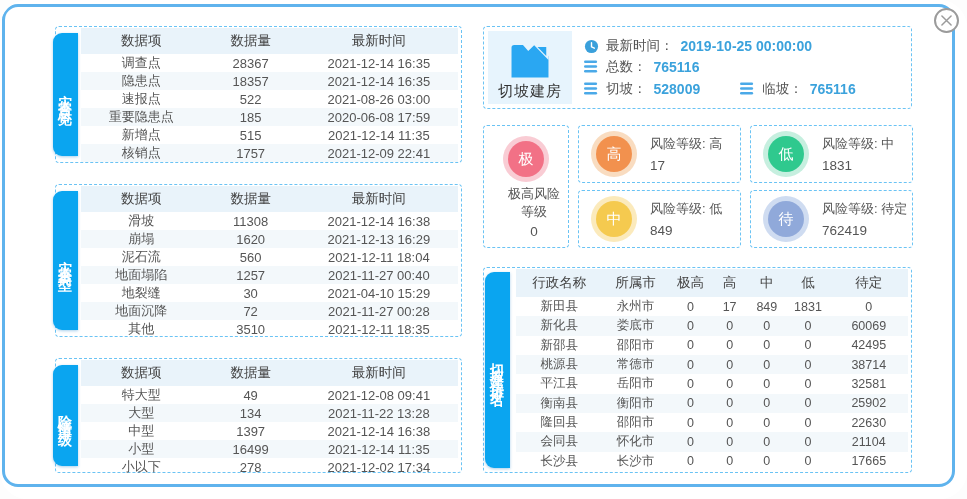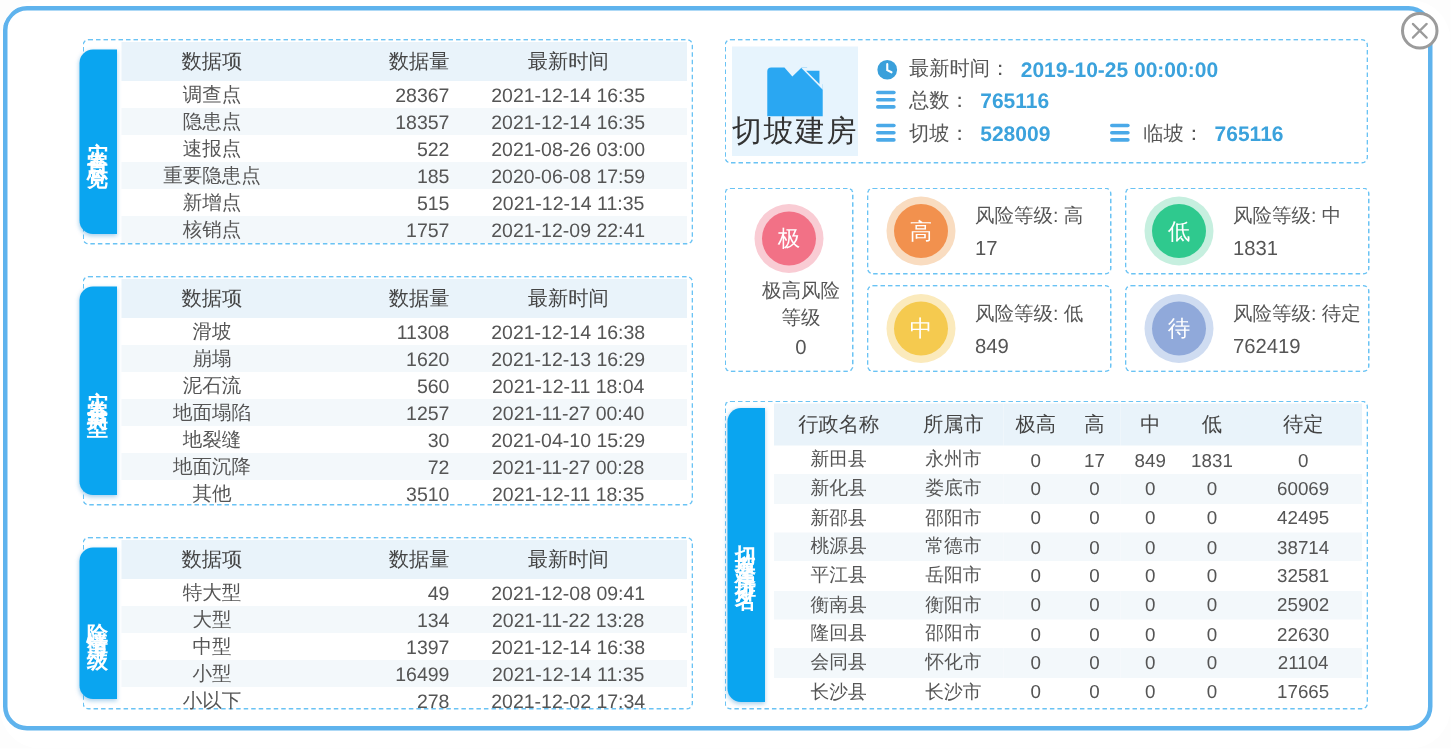--- a/index.html
+++ b/index.html
@@ -23,29 +23,29 @@
   .p1 { left:55px; top:26px;  width:407px; height:137px; }
   .p2 { left:55px; top:184px; width:407px; height:153px; }
   .p3 { left:55px; top:358px; width:407px; height:115px; }
   .p1 .vtab, .p2 .vtab, .p3 .vtab { left:-3px; top:6px; bottom:6px; }
   .stat-wrap { position:absolute; left:25px; right:3px; top:1px; bottom:1px; }
   table { width:100%; height:100%; border-collapse:collapse; table-layout:fixed; }
   th { background:#e9f3fa; color:#444; font-size:13.5px; font-weight:500; height:26px; }
   td { color:#555; font-size:13px; text-align:center; }
   tbody tr:nth-child(even) { background:#f3f8fb; }
   .stat-table th:nth-child(1), .stat-table td:nth-child(1) { width:32%; }
-  .stat-table th:nth-child(2), .stat-table td:nth-child(2) { width:26%;text-align:right; }
+  .stat-table th:nth-child(2), .stat-table td:nth-child(2) { width:26%; }
   .stat-table th:nth-child(3), .stat-table td:nth-child(3) { width:42%; }
 
   
   .summary { left:483px; top:26px; width:429px; height:83px; display:flex; }
   .icon-box { position:absolute; left:4px; top:4px; width:84px; height:73px; background:#e7f4fd;
               display:flex; flex-direction:column; align-items:center; justify-content:flex-end; padding-bottom:3px; }
   .icon-box svg { position:absolute; top:6px; left:20px; width:44px; height:44px; }
-  .icon-box .ttl { font-size:20px; color:#333; letter-spacing:1px; }
+  .icon-box .ttl { font-size:15px; color:#333; letter-spacing:1px; }
   .info { position:absolute; left:100px; top:0; right:4px; bottom:0; display:flex;
           flex-direction:column; justify-content:space-around; padding:8px 0; }
   .info-line { display:flex; align-items:center; gap:7px; font-size:13.5px; color:#555; }
   .info-line .v { color:#3ba2dc; font-weight:bold; font-size:14px; }
   .info-line .spacer { width:26px; }
   .mini-ic { width:15px; height:14px; flex:0 0 auto; }
 
   
   .riskcard { display:flex; align-items:center; padding-left:12px; gap:13px; }
   .extreme { left:483px; top:125px; width:86px; height:123px; flex-direction:column;

